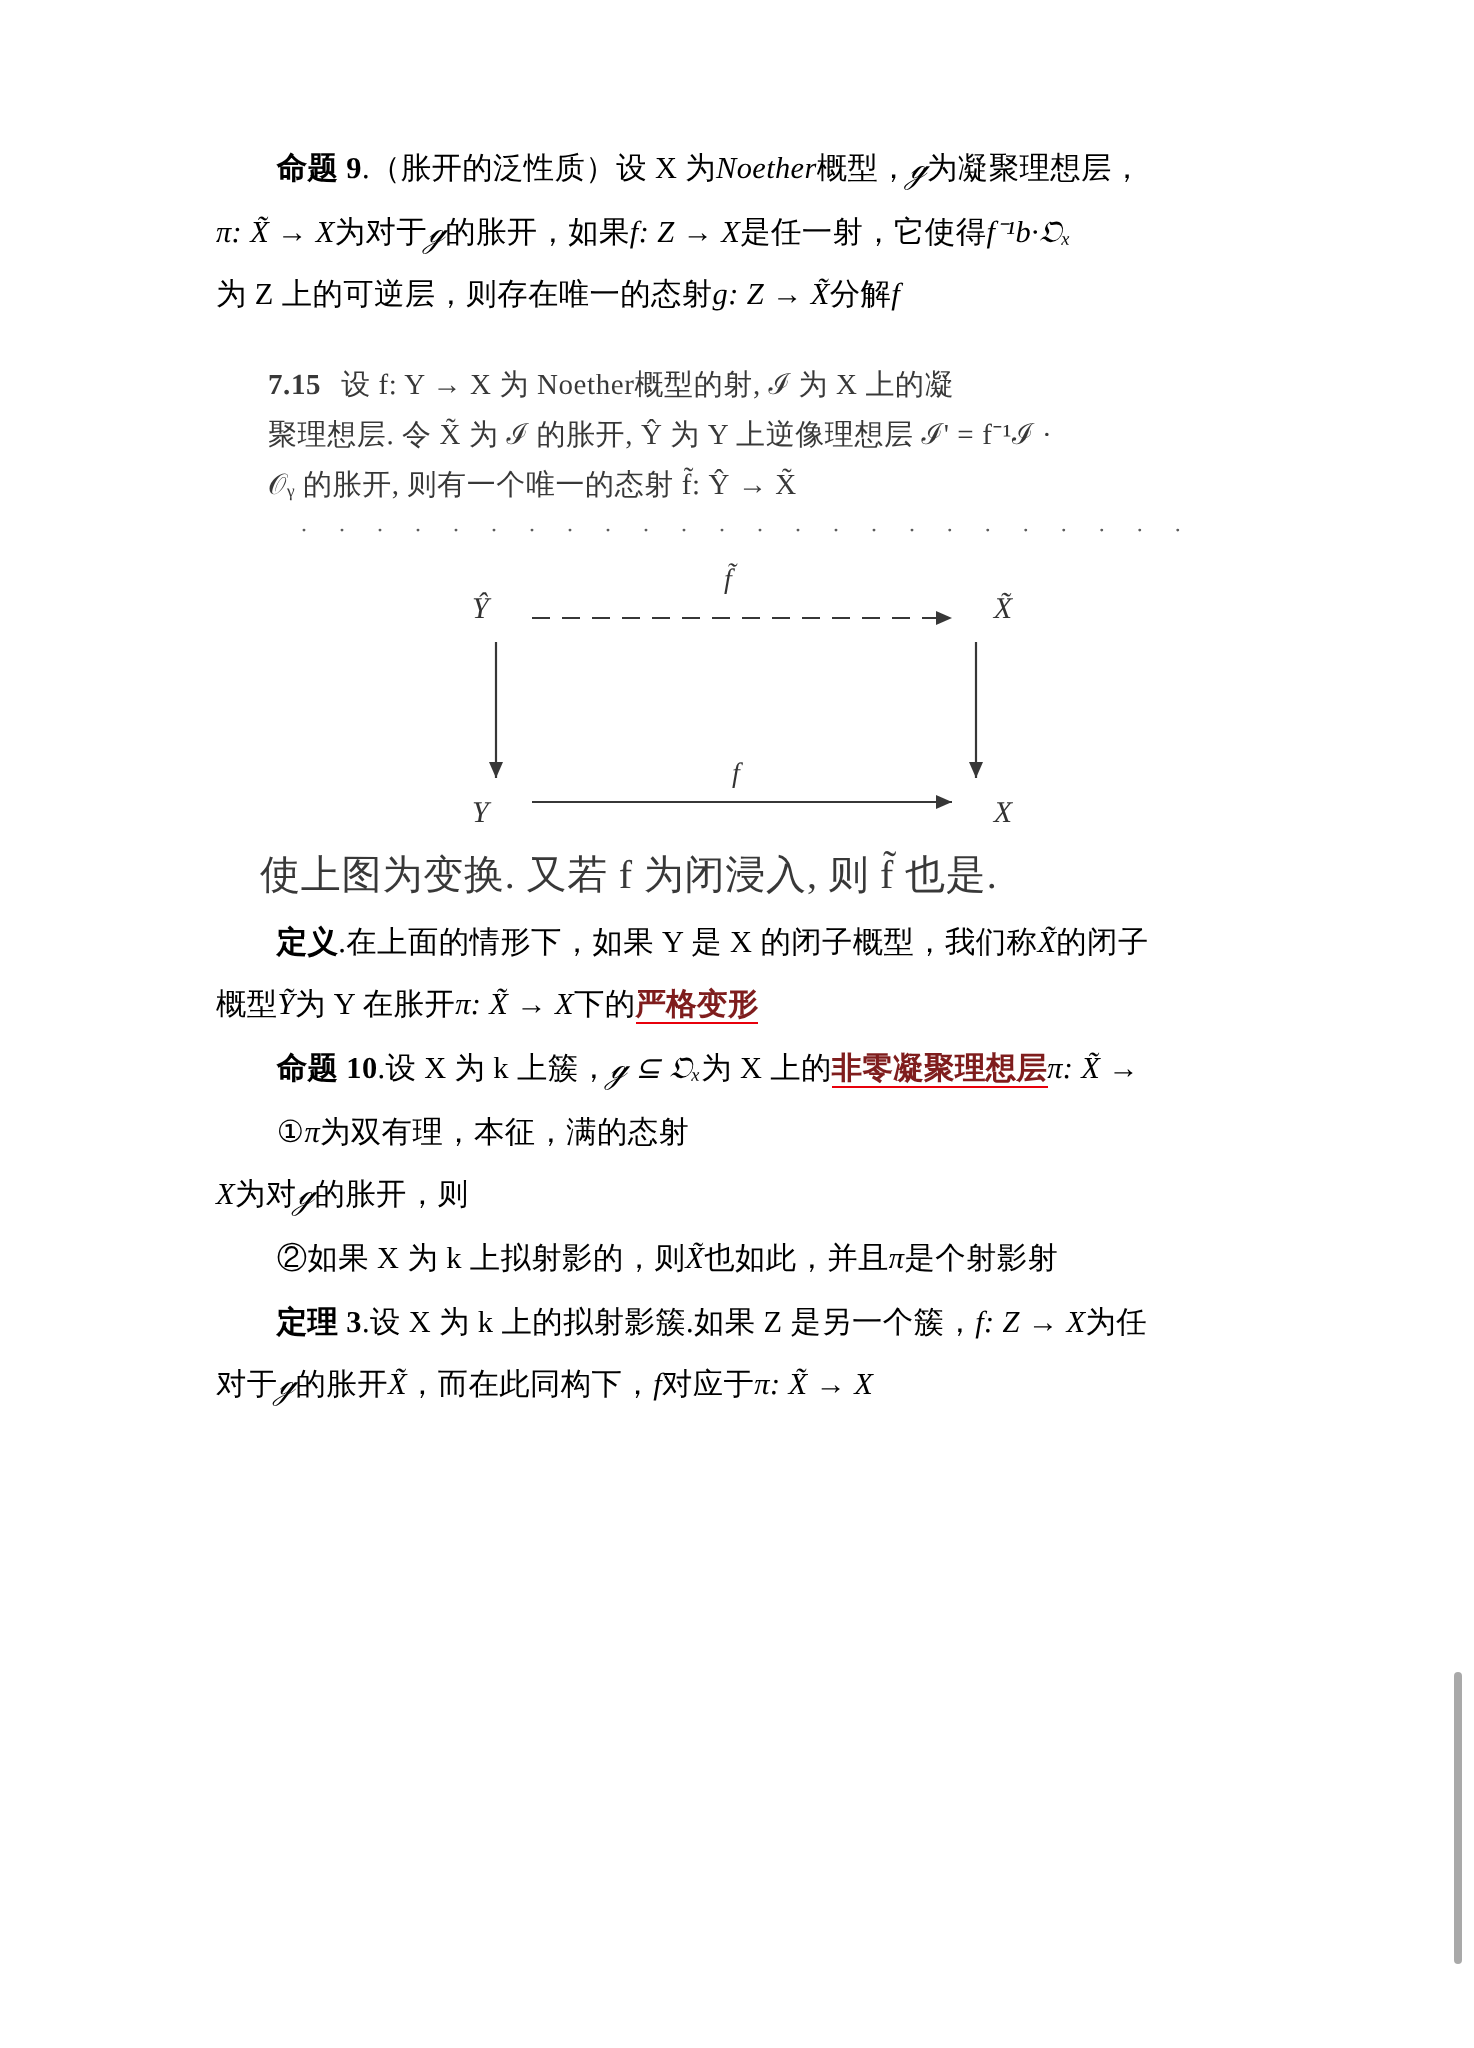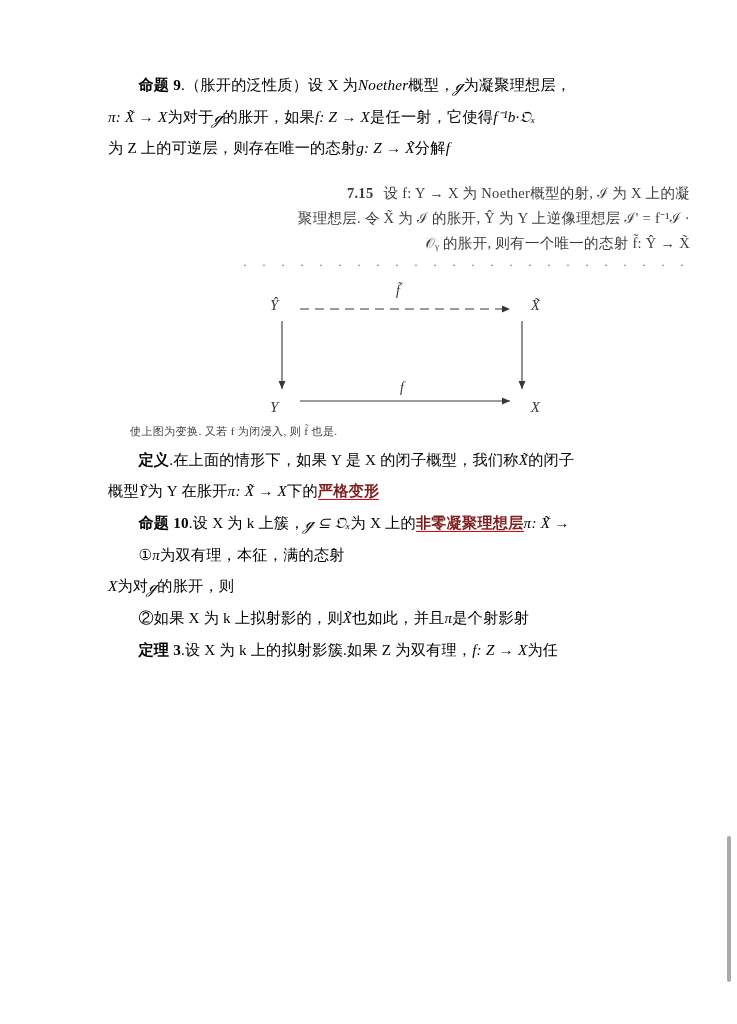--- a/index.html
+++ b/index.html
@@ -14,21 +14,21 @@
     color: #000000;
     position: relative;
     overflow: hidden;
   }
   .page {
     position: relative;
     width: 737px;
     height: 740px;
     background: #fff;
     box-sizing: border-box;
-    padding: 70px 41px 40px 108px;
+    padding: 70px 109px 40px 108px;
   }
   .para {
     font-size: 15.2px;
     line-height: 1.95;
     text-align: justify;
     margin: 0 0 2px 0;
     letter-spacing: 0.2px;
   }
   .indent {
     text-indent: 2em;
@@ -41,21 +41,20 @@
     font-style: italic;
   }
   .red-underline {
     color: #7f1d1d;
     border-bottom: 1.5px solid #e8000b;
   }
   .scan-block {
     margin: 18px 0 6px 0;
     padding: 0 6px 0 26px;
     color: #2b2b2b;
-    text-align: right;
   }
   .scan-line {
     font-family: "Liberation Serif", serif;
     font-size: 14.5px;
     line-height: 1.72;
     color: #1d1d1d;
     letter-spacing: 0.3px;
     filter: blur(0.25px);
     opacity: 0.88;
   }
@@ -88,21 +87,21 @@
   .diagram .lbl {
     position: absolute;
     font-family: "Liberation Serif", serif;
     font-style: italic;
     font-size: 14px;
     color: #1d1d1d;
   }
   .caption {
     text-align: left;
     margin: 8px 0 0 22px;
-    font-size: 11px;
+    font-size: 20px;
     color: #1d1d1d;
     letter-spacing: 0.4px;
     filter: blur(0.25px);
     opacity: 0.88;
   }
   .scrollbar {
     position: absolute;
     right: 6px;
     top: 836px;
     width: 4px;
@@ -172,17 +171,20 @@
     <span>①</span><span class="math">π</span><span>为双有理，本征，满的态射</span>
   </p>
   <p class="para">
     <span class="math">X</span><span>为对</span><span class="math">ℊ</span><span>的胀开，则</span>
   </p>
   <p class="para indent">
     <span>②</span><span>如果 X 为 k 上拟射影的，则</span><span class="math">X̃</span><span>也如此，并且</span><span class="math">π</span><span>是个射影射</span>
   </p>
 
   <p class="para indent">
-    <span class="bold">定理 3</span><span>.设 X 为 k 上的拟射影簇.如果 Z 为双有理，</span><span class="math">f: Z → X</span><span>为任</span>
+    <span class="bold">定理 3</span><span>.设 X 为 k 上的拟射影簇.如果 Z 是另一个簇，</span><span class="math">f: Z → X</span><span>为任</span>
+  </p>
+  <p class="para">
+    <span>对于</span><span class="math">ℊ</span><span>的胀开</span><span class="math">X̃</span><span>，而在此同构下，</span><span class="math">f</span><span>对应于</span><span class="math">π: X̃ → X</span>
   </p>
 
   <div class="scrollbar"></div>
 </div>
 
 </body></html>

